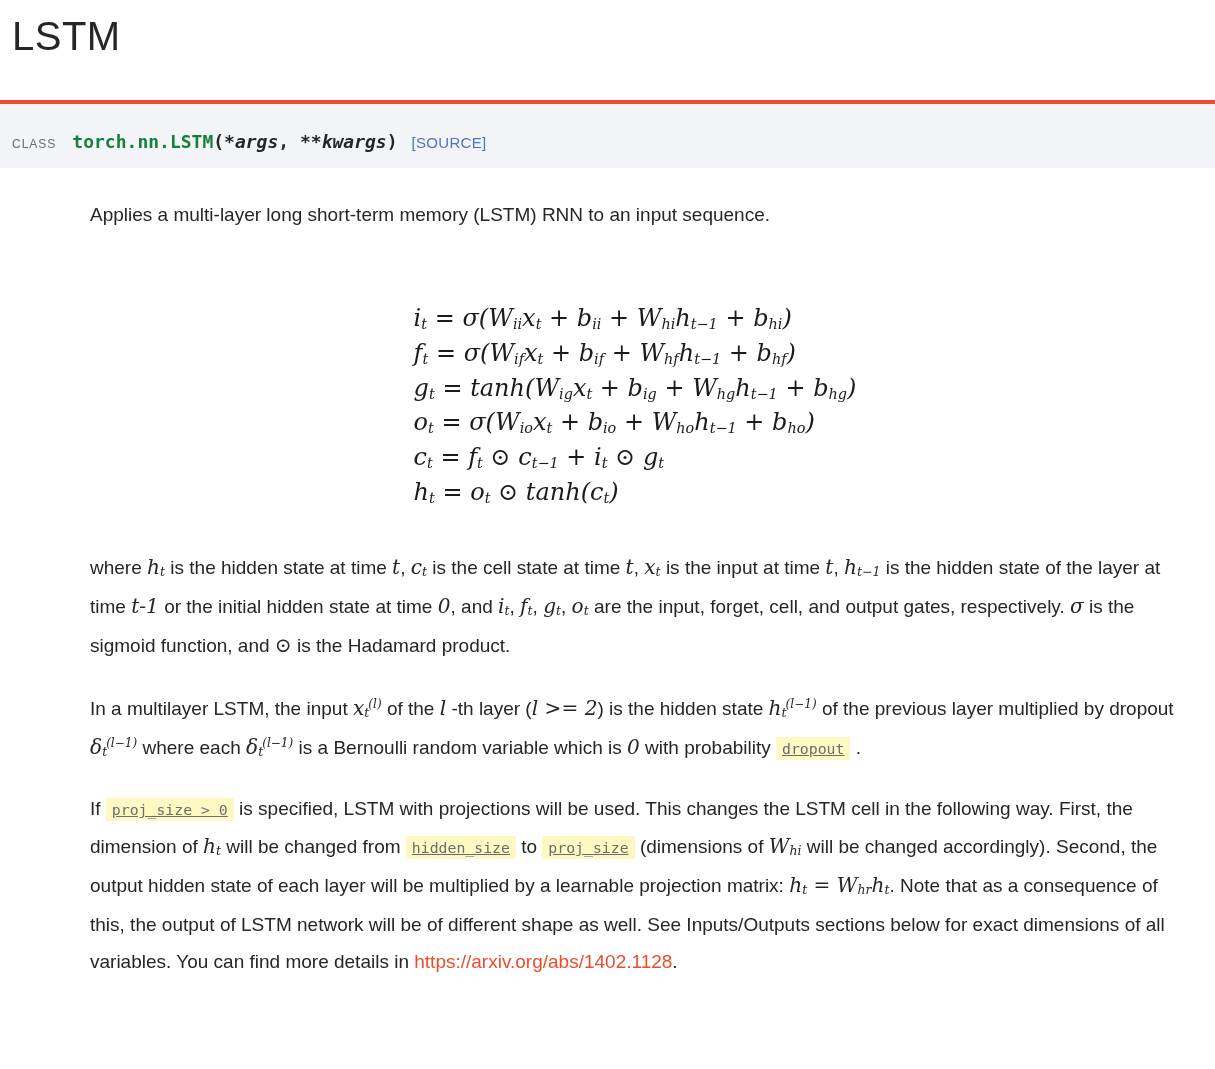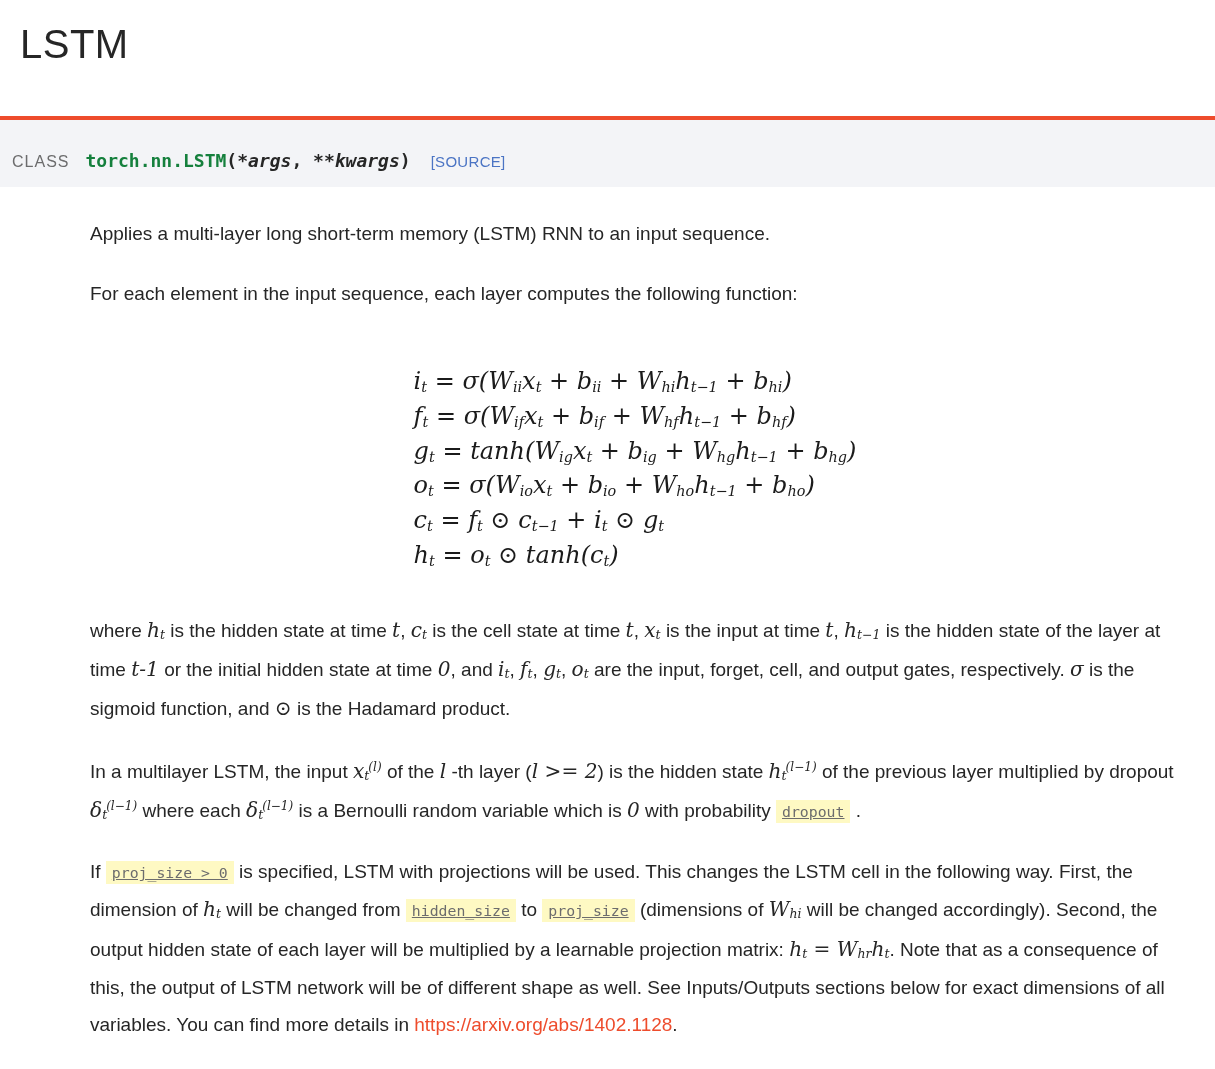--- a/index.html
+++ b/index.html
@@ -2,33 +2,33 @@
 <html><head>
 <meta charset="utf-8">
 <style>
   * { box-sizing: border-box; }
   html,body { margin:0; padding:0; background:#ffffff; }
   body { font-family:"Liberation Sans", sans-serif; color:#262626; }
   .page { width:1215px; min-height:1069px; background:#ffffff; overflow:hidden; }
 
   h1.title {
     font-size:40px; font-weight:400; color:#262626;
-    margin:16px; padding:6px 12px 34px 4px; line-height:1.1; letter-spacing:0.5px;
+    margin:8px; padding:6px 12px 34px 4px; line-height:1.1; letter-spacing:0.5px;
   }
 
   .sig {
     background:#f3f4f7; border-top:4px solid #ee4c2c;
     padding:15px 12px 16px 12px;
     display:flex; align-items:baseline; white-space:nowrap;
   }
-  .sig-class { color:#6c6c6d; font-size:16px; letter-spacing:1px; margin-right:16px;margin-top:18px; }
+  .sig-class { color:#6c6c6d; font-size:12px; letter-spacing:1px; margin-right:16px;margin-top:18px; }
   .sig-name  { font-family:"DejaVu Sans Mono", monospace; font-weight:bold; font-size:18px; color:#15803d; }
   .sig-params{ font-family:"DejaVu Sans Mono", monospace; font-weight:bold; font-size:18px; color:#262626; }
   .sig-params em { }
-  .sig-source{ color:#4b74c4; font-size:15px; margin-left:20px; text-decoration:none; letter-spacing:0.3px; cursor:pointer; }
+  .sig-source{ color:#4b74c4; font-size:15px; margin-left:14px; text-decoration:none; letter-spacing:0.3px; cursor:pointer; }
 
   .content { padding:28px 35px 10px 90px; }
 
   p.para {
     font-size:19px; line-height:1.95; color:#262626;
     margin:0 0 23px 0;
   }
 
   .m { font-family:"DejaVu Serif", serif; font-style:italic; font-size:1.06em; }
   .m sub { font-size:62%; vertical-align:-0.2em; }
@@ -39,21 +39,21 @@
     font-size:0.78em; background:#fef9c3; color:#6c6c6d;
     padding:3px 6px; white-space:nowrap;text-decoration:underline;
   }
 
   a.lnk { color:#ee4c2c; text-decoration:none; cursor:pointer; }
 
   .math-block { text-align:center; margin:52px 0 38px 0; }
   .math-inner {
     display:inline-block; text-align:left;
     font-family:"DejaVu Serif", serif; font-style:italic;
-    font-size:24px; line-height:1.45; color:#1b1b1b;
+    font-size:24px; line-height:1.45; color:#1b1b1b;margin-top:16px;
   }
   .math-inner .eq-line sub { font-size:60%; vertical-align:-0.2em; }
 </style>
 </head>
 <body>
 
 <div class="page">
 
   <h1 class="title">LSTM</h1>
 
@@ -61,21 +61,20 @@
     <span class="sig-class">CLASS</span>
     <code class="sig-name">torch.nn.LSTM</code>
     <code class="sig-params"><span>(</span><em>*args</em><span>, </span><em>**kwargs</em><span>)</span></code>
     <a class="sig-source" href="#">[SOURCE]</a>
   </div>
 
   <div class="content">
 
     <p class="para"><span>Applies a multi-layer long short-term memory (LSTM) RNN to an input sequence.</span></p>
 
-    <p class="para"><span>For each element in the input sequence, each layer computes the following function:</span></p>
 
     <div class="math-block">
       <div class="math-inner"><div class="eq-line">i<sub>t</sub> = σ(W<sub>ii</sub>x<sub>t</sub> + b<sub>ii</sub> + W<sub>hi</sub>h<sub>t−1</sub> + b<sub>hi</sub>)</div><div class="eq-line">f<sub>t</sub> = σ(W<sub>if</sub>x<sub>t</sub> + b<sub>if</sub> + W<sub>hf</sub>h<sub>t−1</sub> + b<sub>hf</sub>)</div><div class="eq-line">g<sub>t</sub> = tanh(W<sub>ig</sub>x<sub>t</sub> + b<sub>ig</sub> + W<sub>hg</sub>h<sub>t−1</sub> + b<sub>hg</sub>)</div><div class="eq-line">o<sub>t</sub> = σ(W<sub>io</sub>x<sub>t</sub> + b<sub>io</sub> + W<sub>ho</sub>h<sub>t−1</sub> + b<sub>ho</sub>)</div><div class="eq-line">c<sub>t</sub> = f<sub>t</sub> ⊙ c<sub>t−1</sub> + i<sub>t</sub> ⊙ g<sub>t</sub></div><div class="eq-line">h<sub>t</sub> = o<sub>t</sub> ⊙ tanh(c<sub>t</sub>)</div></div>
     </div>
 
     <p class="para"><span>where </span><span class="m">h<sub>t</sub></span><span> is the hidden state at time </span><span class="m">t</span><span>, </span><span class="m">c<sub>t</sub></span><span> is the cell state at time </span><span class="m">t</span><span>, </span><span class="m">x<sub>t</sub></span><span> is the input at time </span><span class="m">t</span><span>, </span><span class="m">h<sub>t−1</sub></span><span> is the hidden state of the layer at time </span><span class="m">t-1</span><span> or the initial hidden state at time </span><span class="m">0</span><span>, and </span><span class="m">i<sub>t</sub></span><span>, </span><span class="m">f<sub>t</sub></span><span>, </span><span class="m">g<sub>t</sub></span><span>, </span><span class="m">o<sub>t</sub></span><span> are the input, forget, cell, and output gates, respectively. </span><span class="m">σ</span><span> is the sigmoid function, and </span><span class="m">⊙</span><span> is the Hadamard product.</span></p>
 
     <p class="para"><span>In a multilayer LSTM, the input </span><span class="m">x<sub>t</sub><sup>(l)</sup></span><span> of the </span><span class="m">l</span><span> -th layer (</span><span class="m">l &gt;= 2</span><span>) is the hidden state </span><span class="m">h<sub>t</sub><sup>(l−1)</sup></span><span> of the previous layer multiplied by dropout </span><span class="m">δ<sub>t</sub><sup>(l−1)</sup></span><span> where each </span><span class="m">δ<sub>t</sub><sup>(l−1)</sup></span><span> is a Bernoulli random variable which is </span><span class="m">0</span><span> with probability </span><code class="ic">dropout</code><span> .</span></p>
 
     <p class="para"><span>If </span><code class="ic">proj_size &gt; 0</code><span> is specified, LSTM with projections will be used. This changes the LSTM cell in the following way. First, the dimension of </span><span class="m">h<sub>t</sub></span><span> will be changed from </span><code class="ic">hidden_size</code><span> to </span><code class="ic">proj_size</code><span> (dimensions of </span><span class="m">W<sub>hi</sub></span><span> will be changed accordingly). Second, the output hidden state of each layer will be multiplied by a learnable projection matrix: </span><span class="m">h<sub>t</sub> = W<sub>hr</sub>h<sub>t</sub></span><span>. Note that as a consequence of this, the output of LSTM network will be of different shape as well. See Inputs/Outputs sections below for exact dimensions of all variables. You can find more details in </span><a class="lnk" href="#">https://arxiv.org/abs/1402.1128</a><span>.</span></p>

